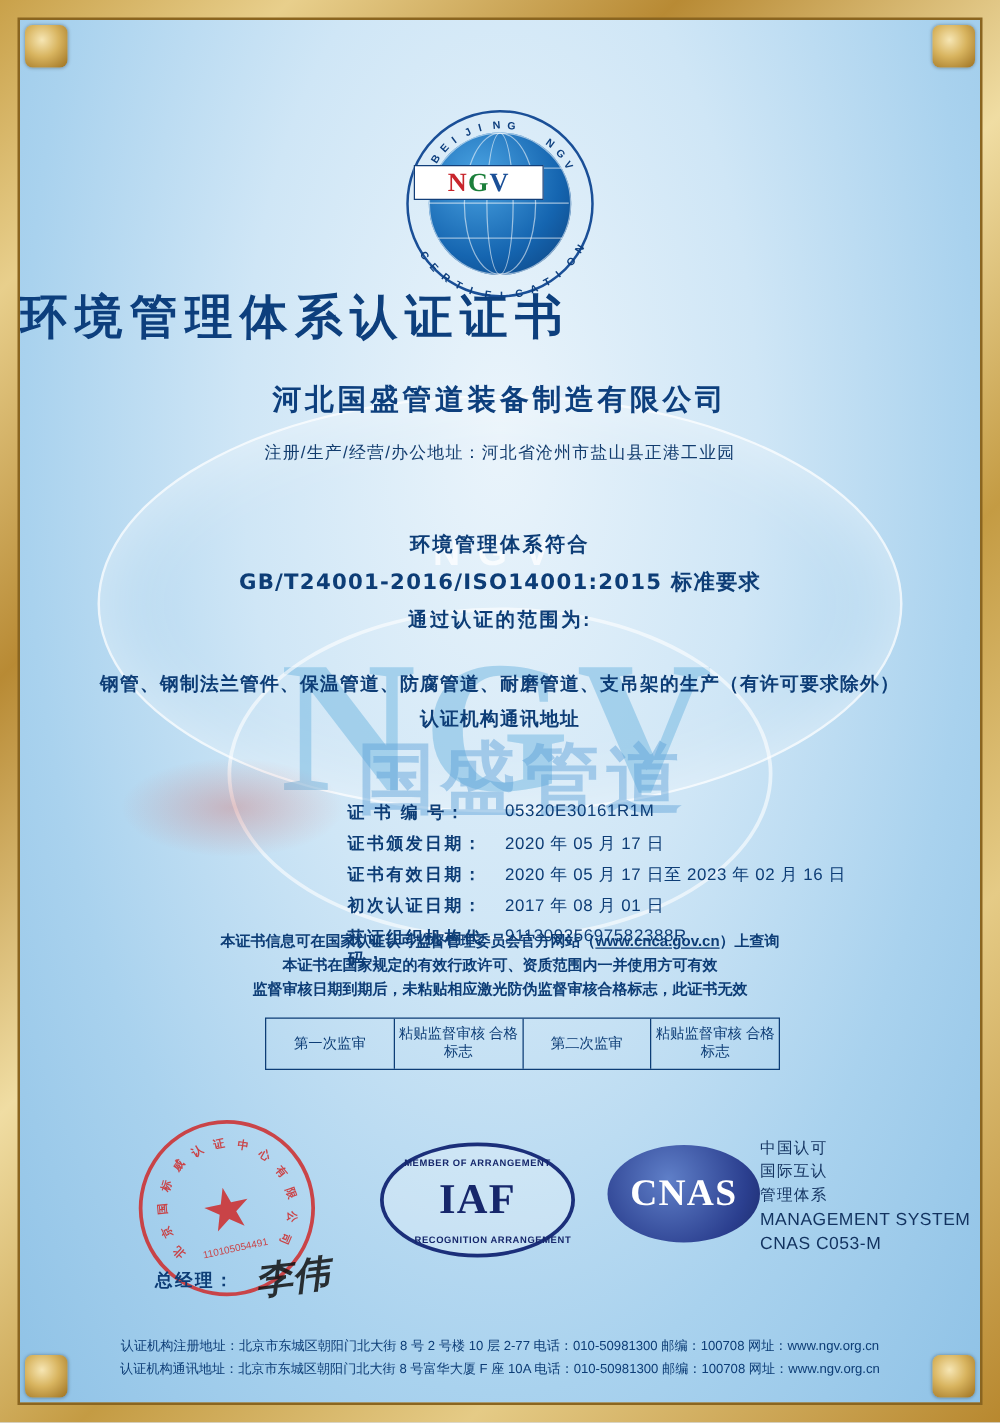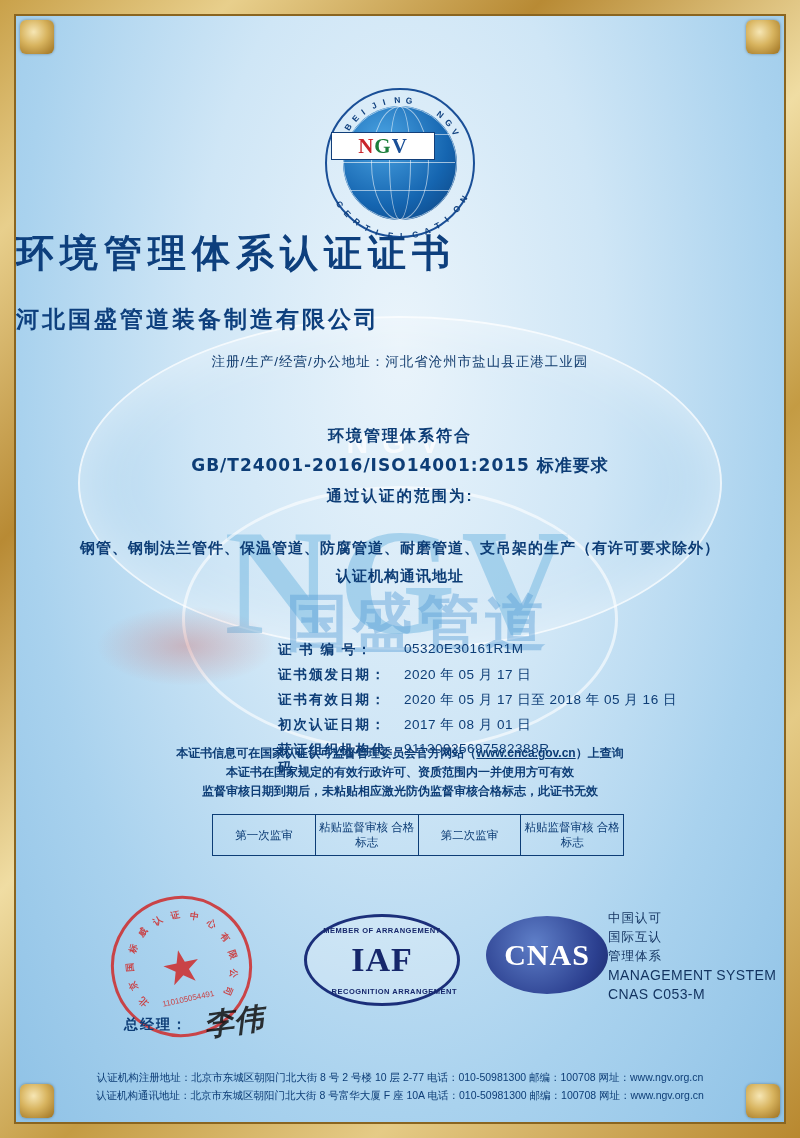--- a/index.html
+++ b/index.html
@@ -104,21 +104,21 @@
   }
   .arc-ch{position:absolute;left:50%;top:50%;transform-origin:0 0;}
 
   
   .title{
     position:absolute;left:0;right:0;top:212px;text-align:left;
     font-size:38px;font-weight:bold;color:#0d3f7d;letter-spacing:6px;
     font-family:"DejaVu Sans",sans-serif;
   }
   .company{
-    position:absolute;left:0;right:0;top:288px;text-align:left;
+    position:absolute;left:0;right:0;top:288px;text-align:center;
     font-size:23px;font-weight:bold;color:#0d3f7d;letter-spacing:3px;
   }
   .address{
     position:absolute;left:0;right:0;top:337px;text-align:center;
     font-size:13.5px;color:#123c6e;letter-spacing:1px;
   }
   .std-line{
     position:absolute;left:0;right:0;text-align:center;color:#0d3d76;
   }
   .std1{top:410px;font-size:16px;font-weight:bold;letter-spacing:2px;}
@@ -293,21 +293,21 @@
       <div class="info-row">
         <div class="info-label">证 书 编 号：</div>
         <div class="info-value">05320E30161R1M</div>
       </div>
       <div class="info-row">
         <div class="info-label">证书颁发日期：</div>
         <div class="info-value">2020 年 05 月 17 日</div>
       </div>
       <div class="info-row">
         <div class="info-label">证书有效日期：</div>
-        <div class="info-value">2020 年 05 月 17 日至 2018 年 05 月 16 日</div>
+        <div class="info-value">2020 年 05 月 17 日至 2023 年 02 月 16 日</div>
       </div>
       <div class="info-row">
         <div class="info-label">初次认证日期：</div>
         <div class="info-value">2017 年 08 月 01 日</div>
       </div>
       <div class="info-row">
         <div class="info-label">获证组织机构代码：</div>
         <div class="info-value">91130925697582388R</div>
       </div>
     </div>

